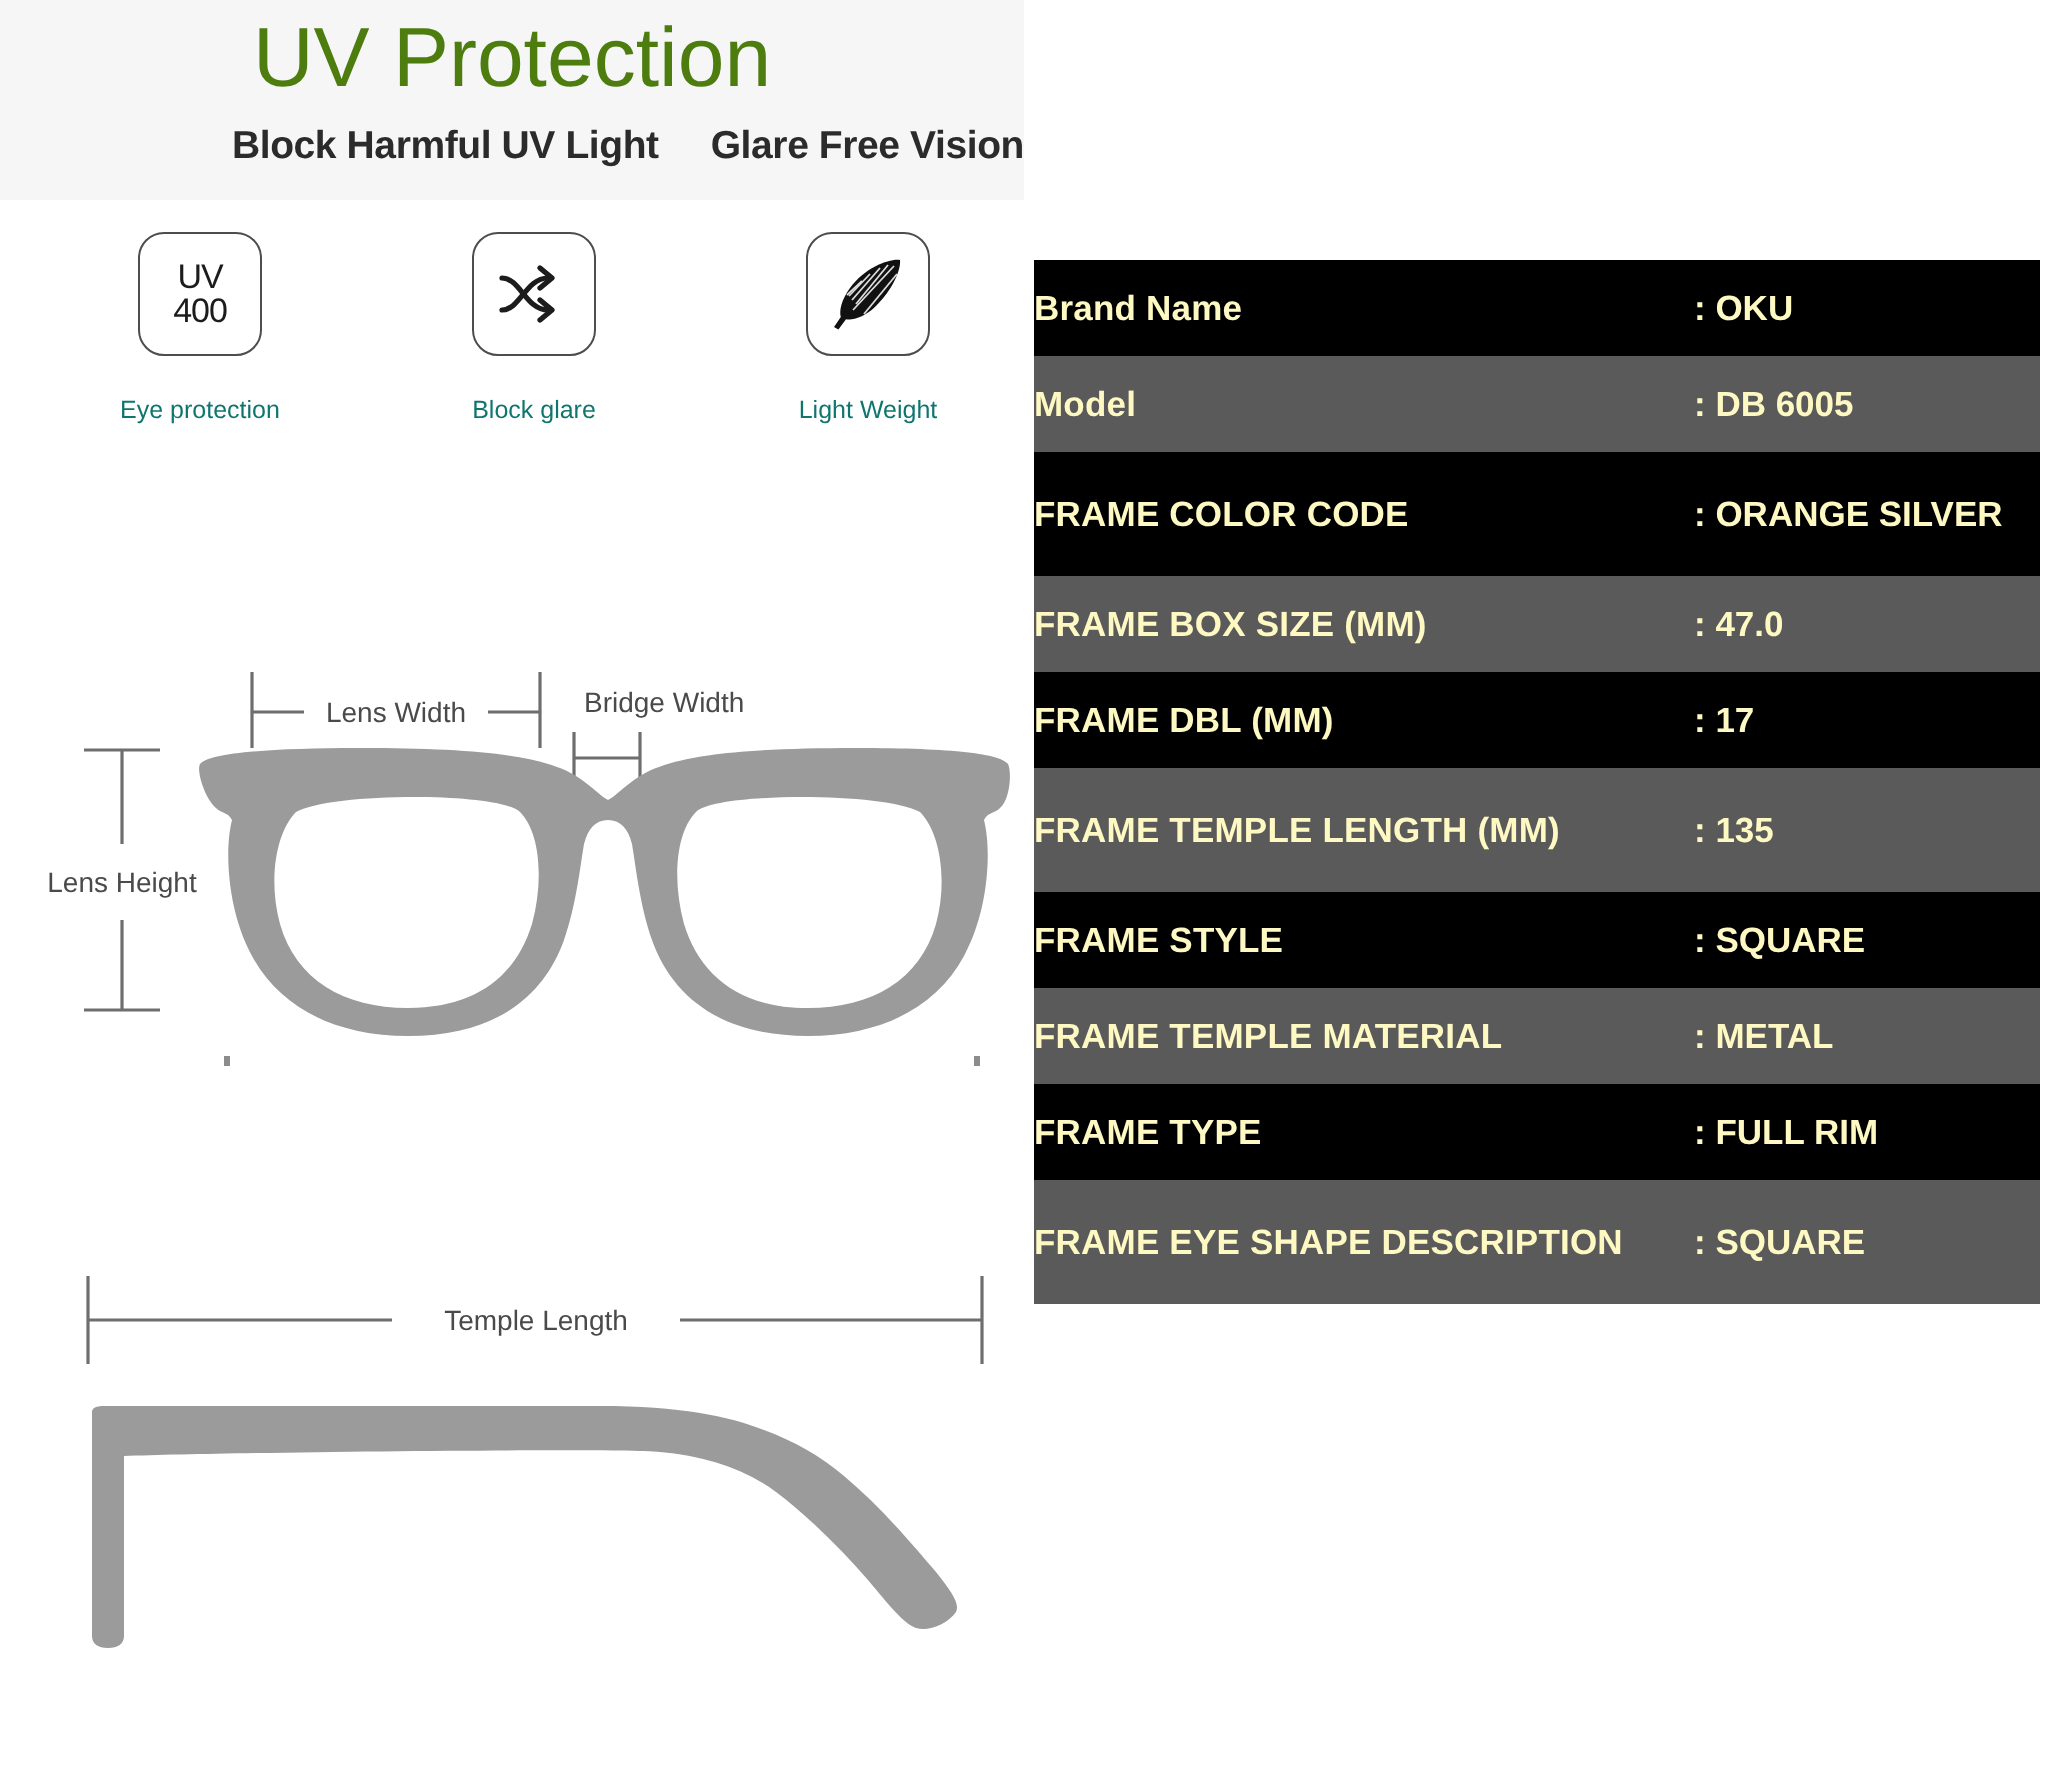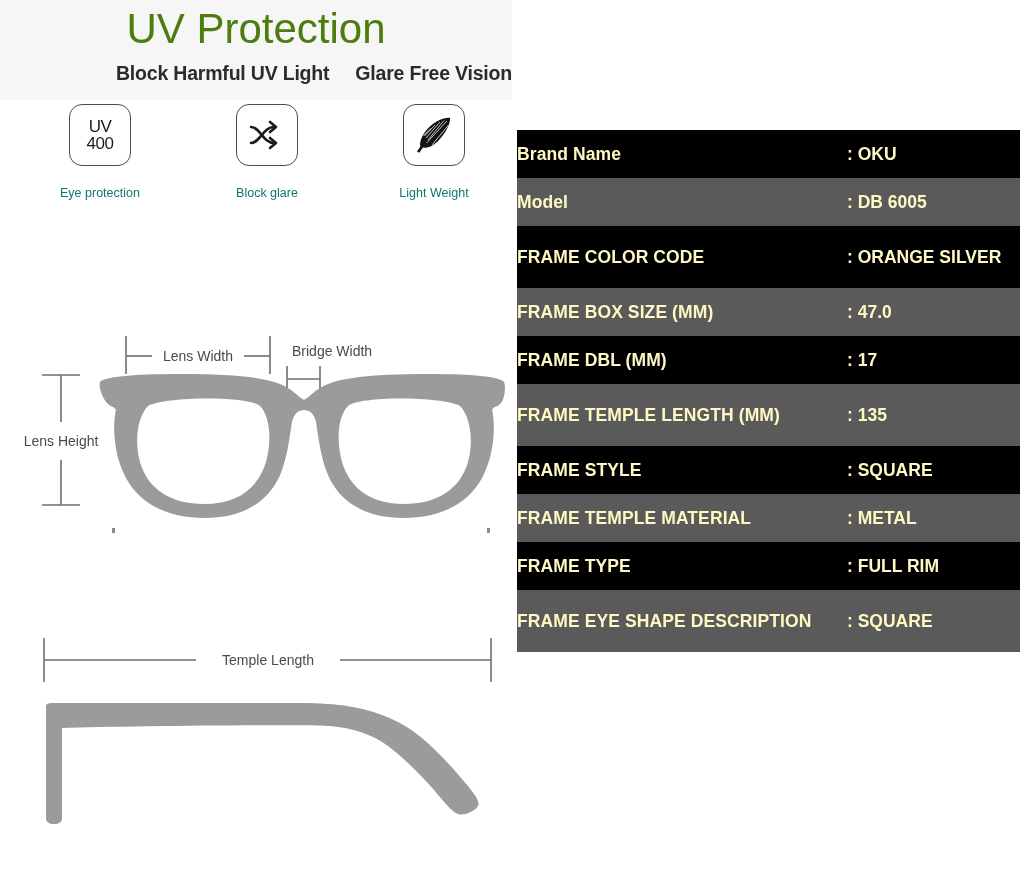--- a/index.html
+++ b/index.html
@@ -35,21 +35,21 @@
     position:absolute;left:0;top:62px;width:512px;
     display:flex;justify-content:flex-end;align-items:baseline;
     gap:26px;
   }
   .uv-sub{
     font-size:19.5px;font-weight:bold;color:#2b2b2b;
     white-space:nowrap;letter-spacing:-.2px;
   }
 
   #feature-row{
-    position:absolute;left:52px;top:104px;width:430px;
+    position:absolute;left:52px;top:116px;width:430px;
     display:flex;justify-content:space-between;
   }
   .feature{
     width:96px;display:flex;flex-direction:column;align-items:center;
   }
   .feature-box{
     width:62px;height:62px;border:1.6px solid #4d4d4d;border-radius:13px;
     display:flex;align-items:center;justify-content:center;
     box-sizing:border-box;background:#ffffff;
   }

